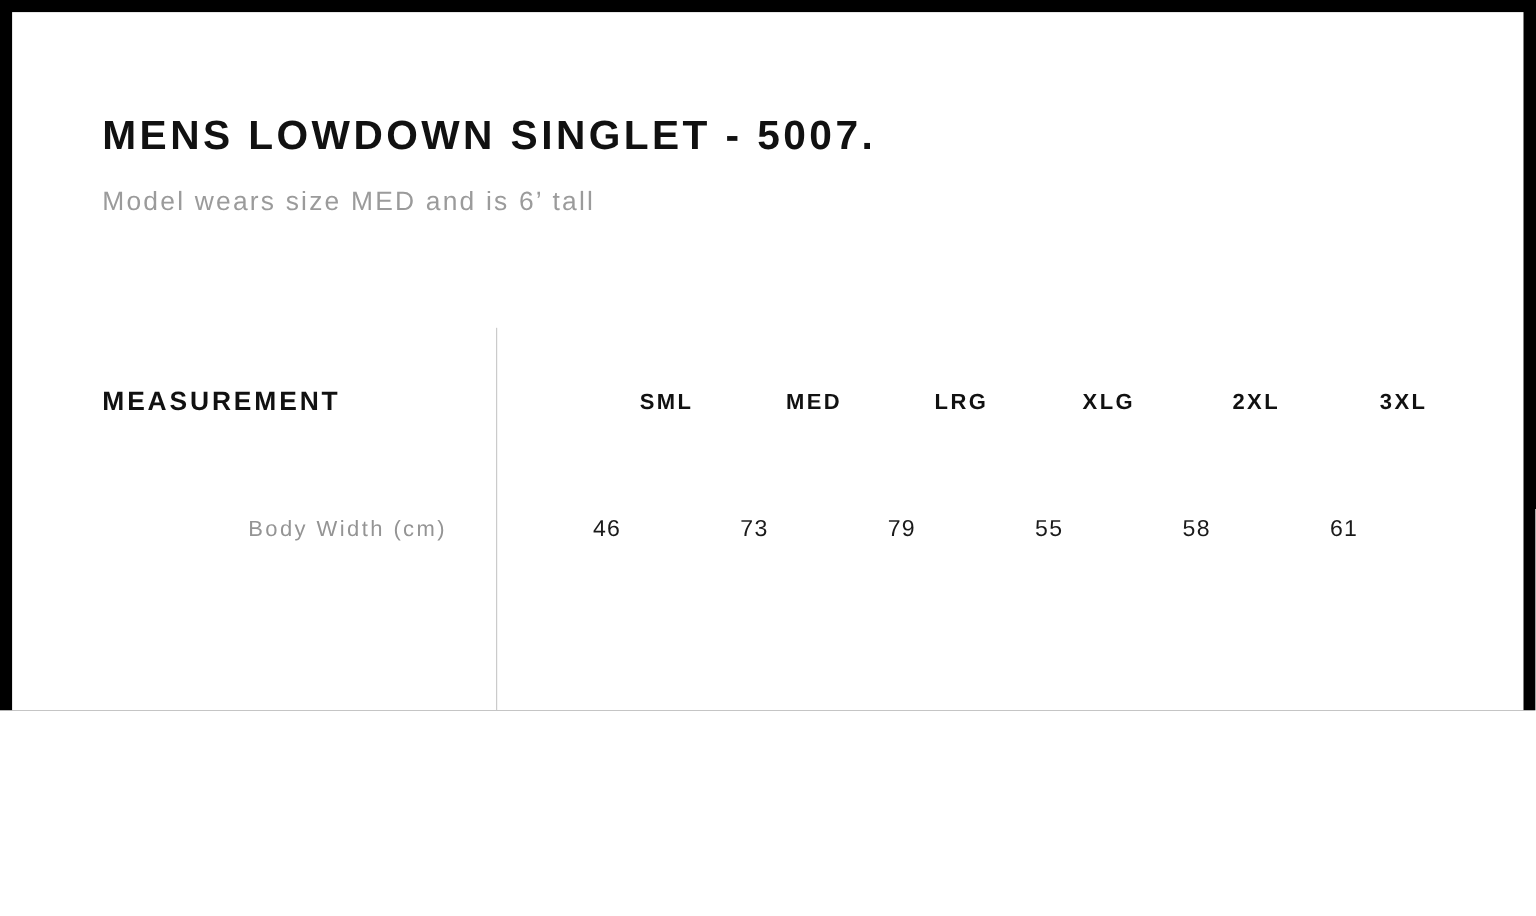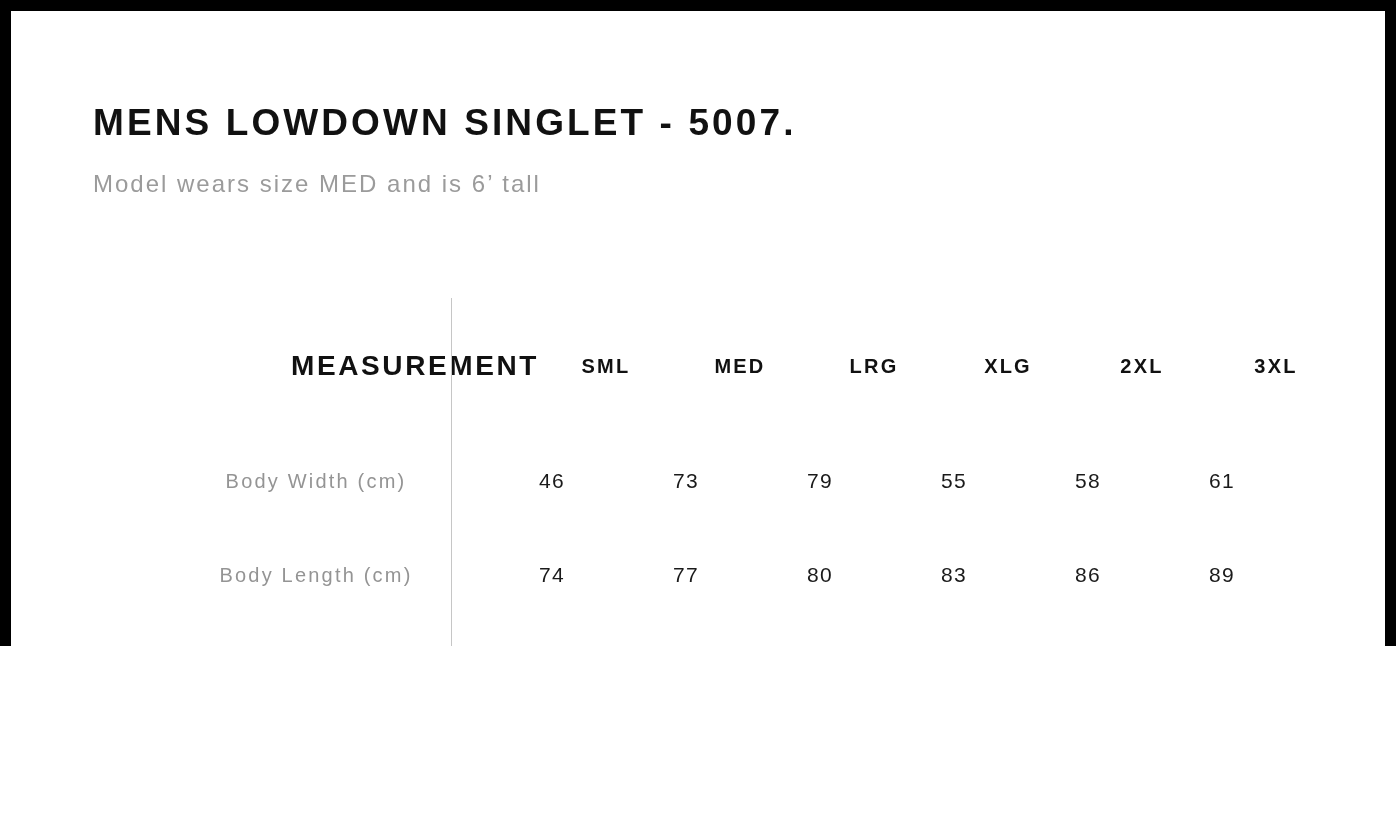--- a/index.html
+++ b/index.html
@@ -94,22 +94,22 @@
   table.size-table th,
   table.size-table td {
     padding: 0;
     border: 0;
     vertical-align: middle;
   }
 
   
   .th-measurement {
     height: 136px;
-    text-align: right;
-    font-size: 28px;
+    text-align: left;
+    font-size: 24px;
     font-weight: 700;
     color: #111111;
     letter-spacing: 2.6px;
     text-transform: uppercase;
     white-space: nowrap;
     padding-left: 10px;
   }
 
   .th-size {
     height: 136px;
@@ -198,28 +198,19 @@
         <tbody>
           <tr class="row-body-width">
             <td class="td-label">Body Width (cm)</td>
             <td class="td-value">46</td>
             <td class="td-value">73</td>
             <td class="td-value">79</td>
             <td class="td-value">55</td>
             <td class="td-value">58</td>
             <td class="td-value">61</td>
           </tr>
-          <tr class="row-body-length">
-            <td class="td-label">Body Length (cm)</td>
-            <td class="td-value">74</td>
-            <td class="td-value">77</td>
-            <td class="td-value">80</td>
-            <td class="td-value">83</td>
-            <td class="td-value">86</td>
-            <td class="td-value">89</td>
-          </tr>
         </tbody>
       </table>
     </div>
 
 
   </div>
 </div>
 
 </body></html>

